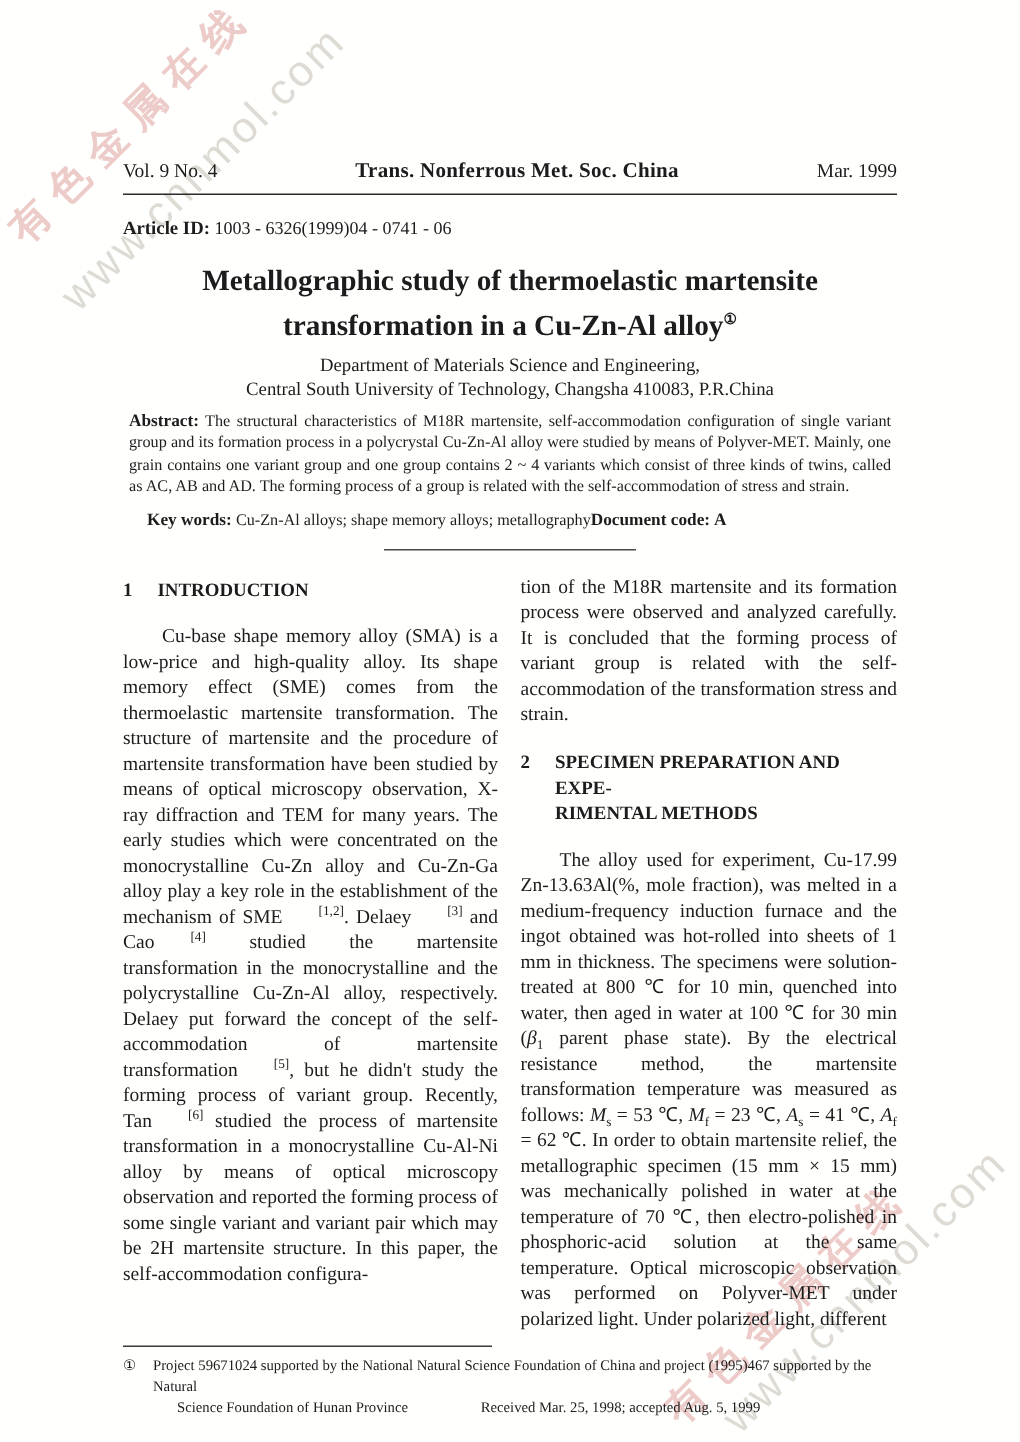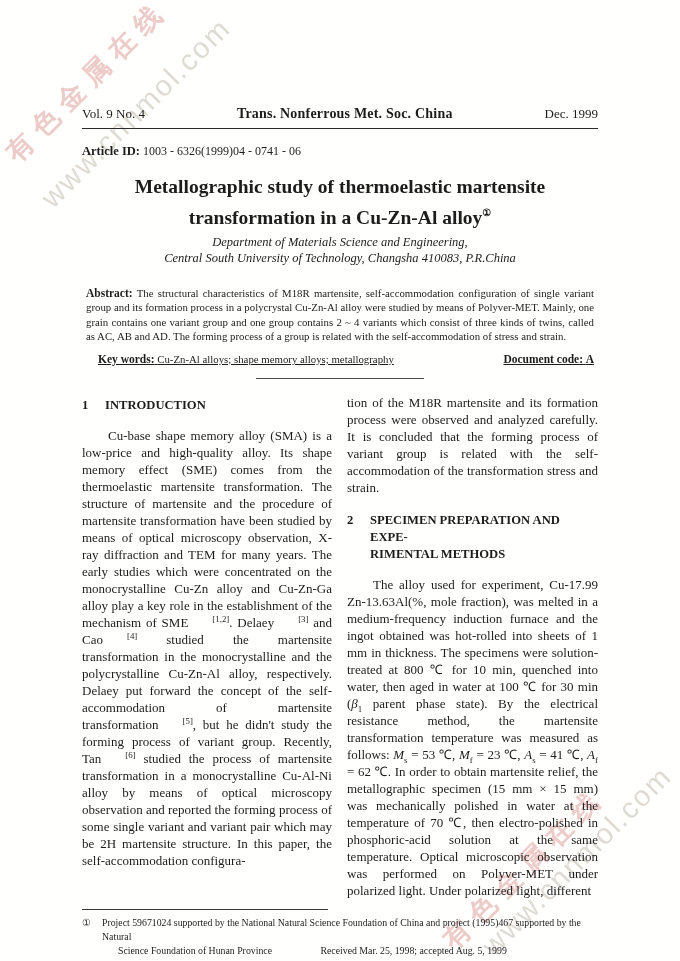--- a/index.html
+++ b/index.html
@@ -39,33 +39,32 @@
   .article-id { margin-top:15px; font-size:12px; }
   .article-id b { font-size:12.5px; }
 
   .title {
     margin:15px 0 0 0; text-align:center;
     font-size:19.5px; font-weight:bold; line-height:26px;
   }
   .title sup { font-size:10px; }
 
   .authors { margin-top:13px; text-align:center; font-size:13px; }
-  .affiliation { margin-top:3px; text-align:center; font-style:italic; font-size:12.5px; line-height:16px; }
+  .affiliation { margin-top:3px; text-align:center; font-size:12.5px; line-height:16px; }
 
   .abstract {
-    margin-top:20px; padding:0 4px;
+    margin-top:7px; padding:0 4px;
     font-size:10.8px; line-height:14.6px; text-align:justify;
   }
   .abstract b { font-size:11.5px; }
 
   .keywords-row {
     margin-top:9px; padding:0 4px 0 16px;
-    display:flex; justify-content:space-between; align-items:baseline;
+    display:flex; align-items:baseline;
     font-size:10.8px;
-    text-decoration:underline;
   }
   .keywords-row b { font-size:11.5px; }
 
   .center-rule { width:168px; border:none; border-top:1.4px solid #4a4a4a; margin:13px auto 0 auto; }
 
   .columns { margin-top:15px; display:flex; gap:15px; }
   .col-left  { width:250px; }
   .col-right { width:251px; }
 
   .sec-heading { display:flex; font-weight:bold; font-size:12.6px; line-height:17px; margin:3px 0 13px 0; }
@@ -93,21 +92,21 @@
   <div class="watermark wm-cn wm-tl-cn">有色金属在线</div>
   <div class="watermark wm-url wm-tl-url">www.cnnmol.com</div>
   <div class="watermark wm-cn wm-br-cn">有色金属在线</div>
   <div class="watermark wm-url wm-br-url">www.cnnmol.com</div>
 
   <div class="content">
 
     <div class="journal-header">
       <span>Vol. 9  No. 4</span>
       <span class="journal-name">Trans. Nonferrous Met. Soc. China</span>
-      <span>Dec. 1999</span>
+      <span>Mar. 1999</span>
     </div>
     <hr class="header-rule">
 
     <div class="article-id">
       <b>Article ID:</b>
       <span>1003 - 6326(1999)04 - 0741 - 06</span>
     </div>
 
     <h1 class="title">
       <span>Metallographic study of thermoelastic martensite</span><br>

